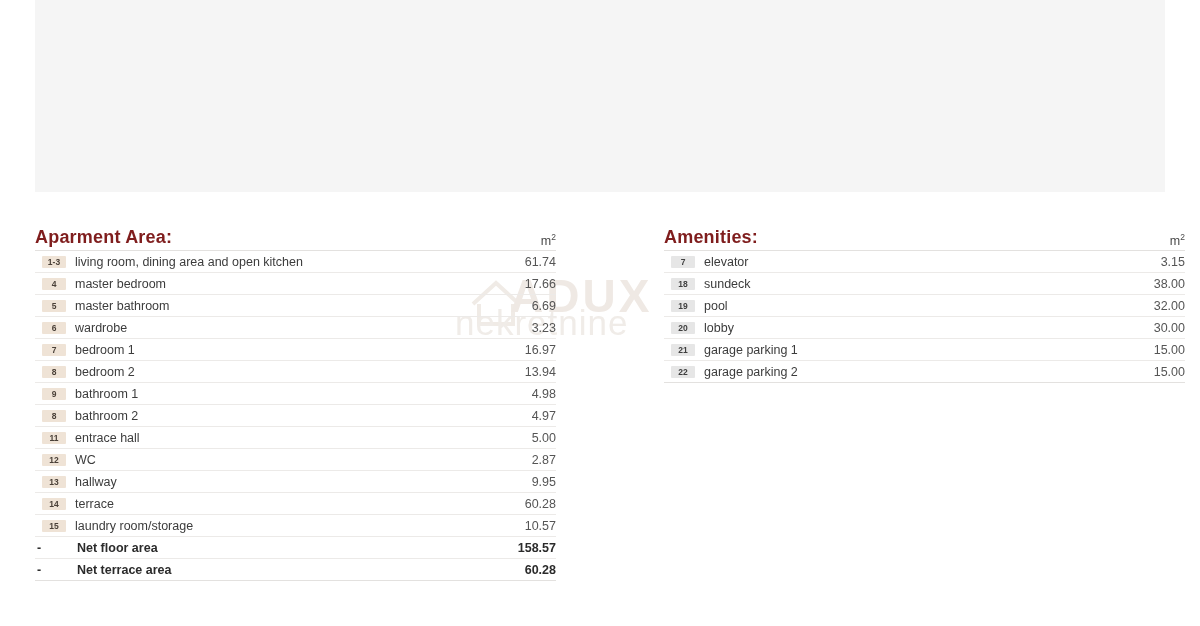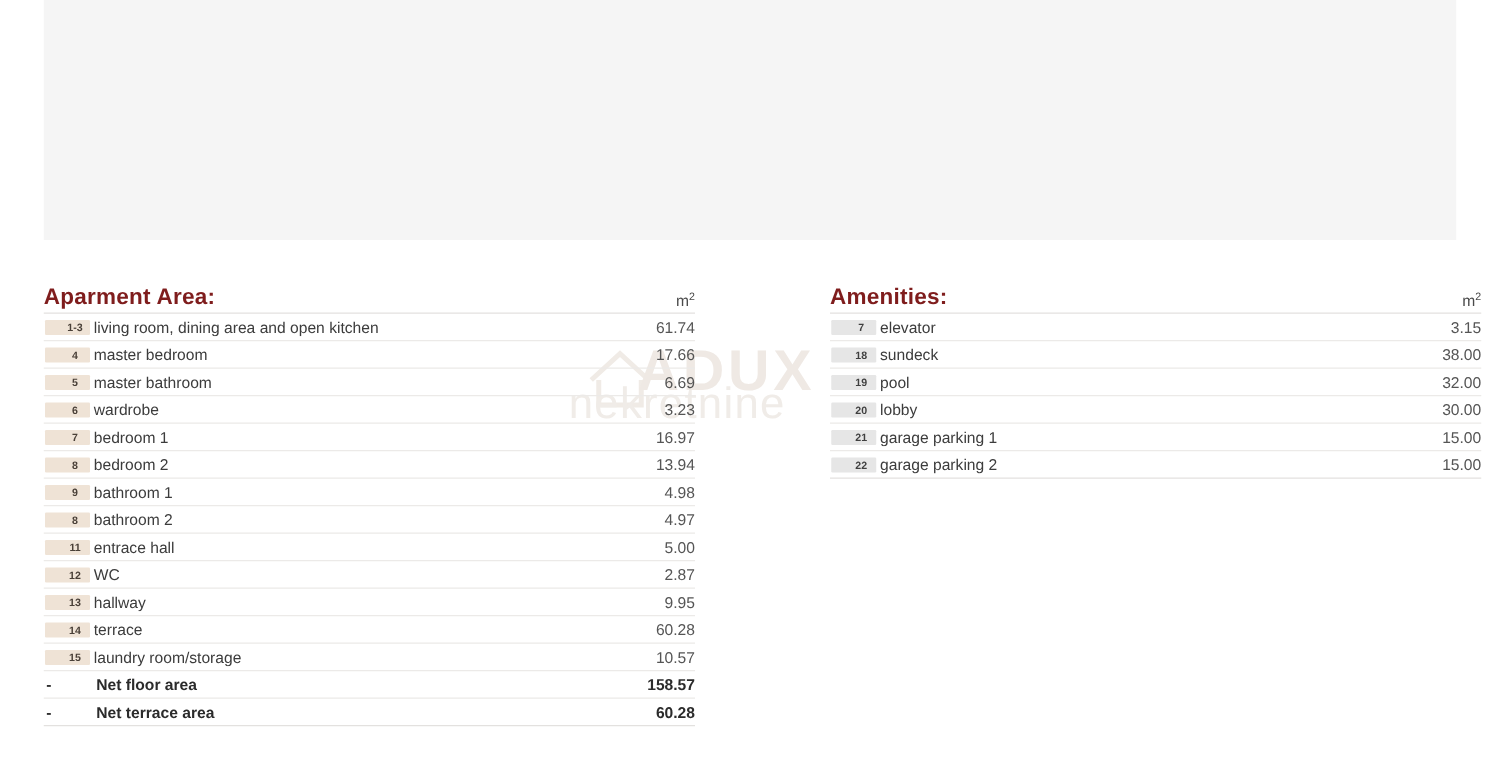--- a/index.html
+++ b/index.html
@@ -117,21 +117,21 @@
   .cell-num {
     width: 38px;
     flex: 0 0 38px;
     display: flex;
     align-items: center;
     justify-content: center;
   }
   .badge {
     display: inline-block;
     min-width: 16px;
-    padding: 1px 4px 1px 16px;
+    padding: 1px 4px 1px 4px;
     font-size: 8.5px;
     font-weight: 700;
     line-height: 10px;
     text-align: center;
     color: #4a4038;
     background: #efe3d6;
     border-radius: 1px;
   }
   .badge.gray {
     background: #e6e6e6;

